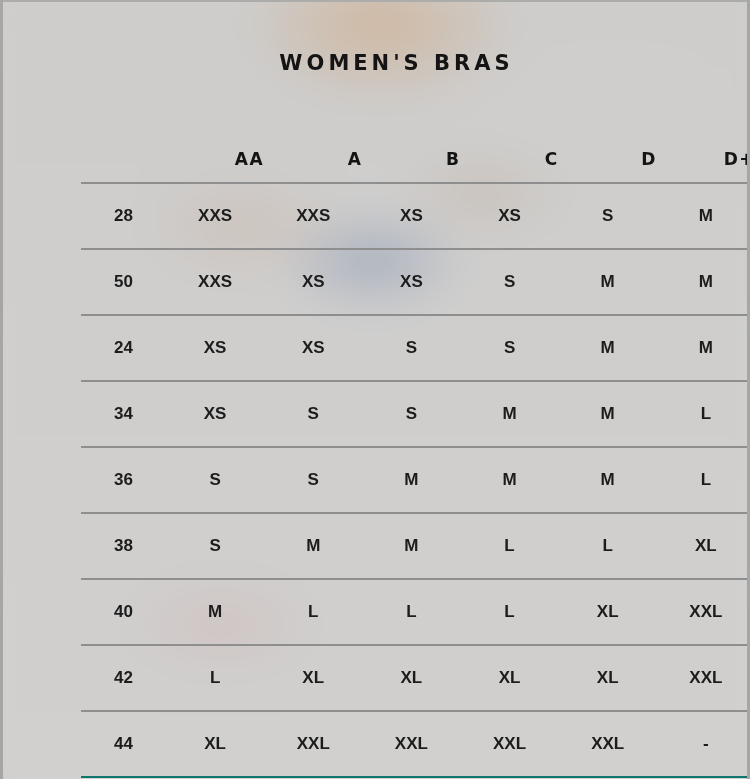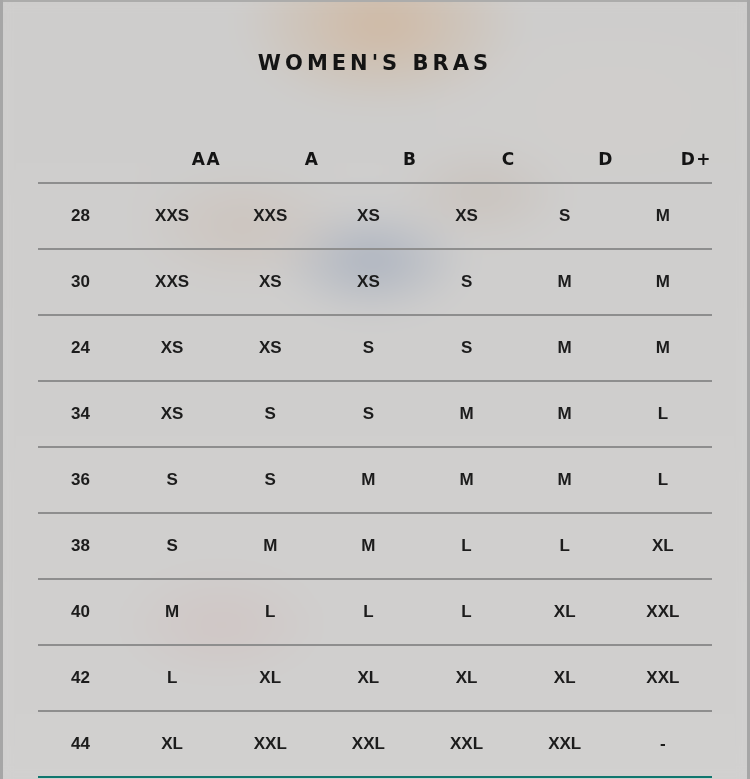--- a/index.html
+++ b/index.html
@@ -27,21 +27,21 @@
 
   
   .frame {
     position: absolute; inset: 0; z-index: 3; pointer-events: none;
     box-shadow:
       inset 3px 0 0 #a6a6a6,
       inset -3px 0 0 #a6a6a6,
       inset 0 2px 0 #acacab;
   }
 
-  .content { position: relative; z-index: 2; }
+  .content { position: relative; z-index: 2; margin-left: 43px; }
 
   .title {
     margin: 0; padding-top: 51px; height: 26px;
     text-align: center;
     font-family: "DejaVu Sans", sans-serif;
     font-weight: 800;
     font-size: 21px;
     letter-spacing: 4px;
     color: #141414;
   }
@@ -113,21 +113,21 @@
         <tr>
           <td>28</td>
           <td>XXS</td>
           <td>XXS</td>
           <td>XS</td>
           <td>XS</td>
           <td>S</td>
           <td>M</td>
         </tr>
         <tr>
-          <td>30</td>
+          <td>50</td>
           <td>XXS</td>
           <td>XS</td>
           <td>XS</td>
           <td>S</td>
           <td>M</td>
           <td>M</td>
         </tr>
         <tr>
           <td>24</td>
           <td>XS</td>

